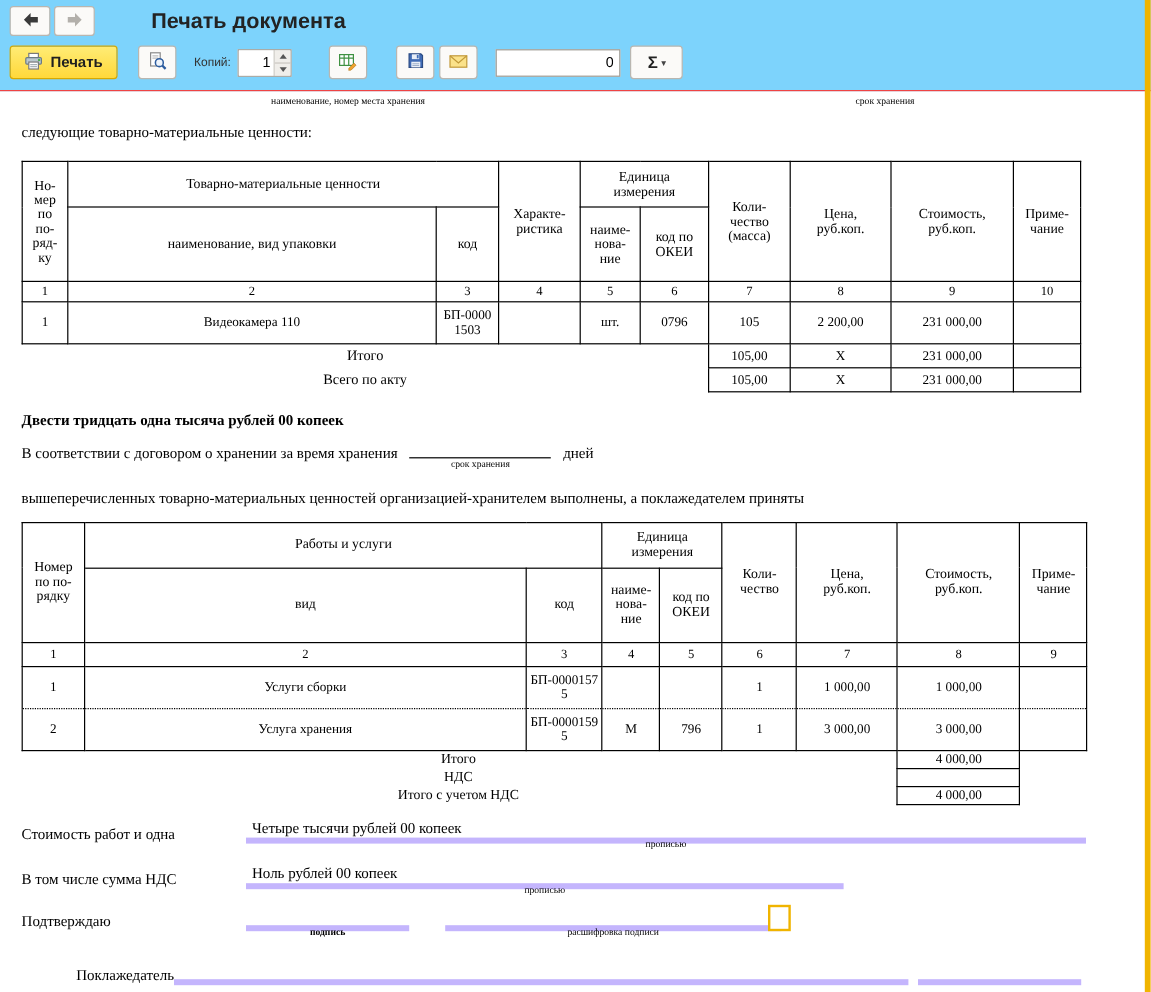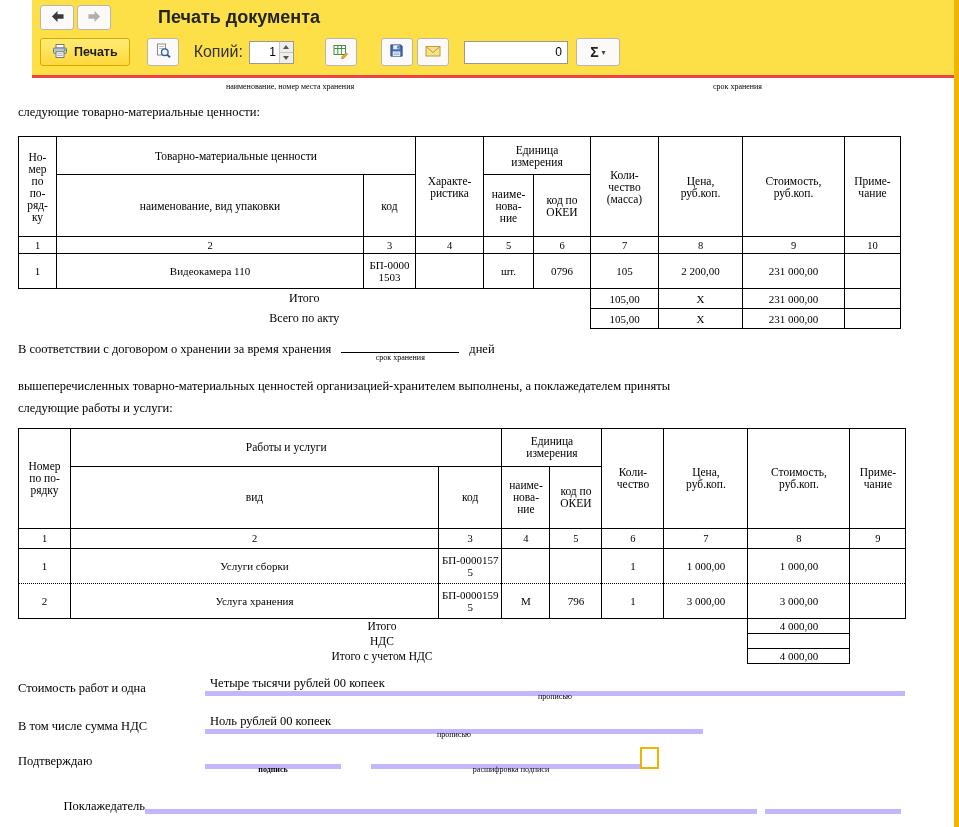--- a/index.html
+++ b/index.html
@@ -1,28 +1,28 @@
 <!DOCTYPE html>
 <html><head>
 <meta charset="utf-8">
 <style>
   * { box-sizing: border-box; }
   html, body { margin:0; padding:0; }
   body { width:959px; height:827px; overflow:hidden; background:#fff; font-family:"Liberation Sans", sans-serif; position:relative; }
 
   
-  .toolbar { background:#fde047; border-bottom:3px solid #ef4444; padding:5px 10px 9px 8px;margin-left:32px; }
+  .toolbar { background:#7dd3fc; border-bottom:1px solid #ef4444; padding:5px 10px 9px 8px; }
   .nav-row { display:flex; align-items:center; }
   .nav-btn { width:34px; height:25px; border:1px solid #b9b6b0; background:#fbfaf8; border-radius:3px; display:flex; align-items:center; justify-content:center; padding:0; cursor:pointer; }
   .nav-btn + .nav-btn { margin-left:3px; }
   .title { margin-left:47px; font-size:18px; font-weight:bold; color:#232323; }
   .actions-row { display:flex; align-items:center; margin-top:8px; }
   .print-btn { display:flex; align-items:center; gap:6px; height:28px; padding:0 11px; background:linear-gradient(#ffec75,#ffd83a); border:1px solid #d8a900; border-radius:3px; font-family:"Liberation Sans",sans-serif; font-size:12.5px; font-weight:bold; color:#1f1f1f; cursor:pointer; }
   .tool-btn { width:32px; height:28px; border:1px solid #b9b6b0; background:#fbfaf8; border-radius:3px; display:flex; align-items:center; justify-content:center; padding:0; cursor:pointer; }
-  .copies-label { font-size:16px; color:#333; margin-left:15px; }
+  .copies-label { font-size:10px; color:#333; margin-left:15px; }
   .spinner { display:flex; height:23px; border:1px solid #9c9992; background:#fff; margin-left:6px; }
   .spinner input { width:29px; border:none; outline:none; text-align:right; font-size:12px; padding:0 3px; font-family:"Liberation Sans",sans-serif; }
   .spin-col { width:14px; display:flex; flex-direction:column; border-left:1px solid #c8c5bf; }
   .spin-btn { flex:1; display:flex; align-items:center; justify-content:center; background:#f0eeea; cursor:pointer; }
   .spin-btn + .spin-btn { border-top:1px solid #c8c5bf; }
   .tri-up { width:0; height:0; border-left:3px solid transparent; border-right:3px solid transparent; border-bottom:4px solid #555; }
   .tri-dn { width:0; height:0; border-left:3px solid transparent; border-right:3px solid transparent; border-top:4px solid #555; }
   .num-field { width:104px; height:23px; border:1px solid #9c9992; text-align:right; font-size:12px; padding:0 5px; margin-left:15px; font-family:"Liberation Sans",sans-serif; }
   .sigma-btn { width:44px; height:28px; border:1px solid #b9b6b0; background:#fbfaf8; border-radius:3px; display:flex; align-items:center; justify-content:center; gap:3px; cursor:pointer; }
   .sigma-glyph { font-size:14px; font-weight:bold; color:#222; }
@@ -268,31 +268,31 @@
         <tr class="trow">
           <td colspan="6" class="r lblcell">Всего по акту</td>
           <td class="b r">105,00</td>
           <td class="b">X</td>
           <td class="b r">231 000,00</td>
           <td class="b"></td>
         </tr>
       </tbody>
     </table>
 
+    <div class="bold-line">Двести тридцать одна тысяча рублей 00 копеек</div>
 
     <div class="agree-row">
       <span>В соответствии с договором о хранении за время хранения</span>
       <span class="agree-line">
         <span class="ucap">срок хранения</span>
       </span>
       <span>дней</span>
     </div>
 
     <div class="para2 mt20">вышеперечисленных товарно-материальных ценностей организацией-хранителем выполнены, а поклажедателем приняты</div>
-    <div class="para2">следующие работы и услуги:</div>
 
     <table class="tbl t2">
       <colgroup>
         <col style="width:52px">
           <col style="width:368px">
           <col style="width:58px">
           <col style="width:48px">
           <col style="width:52px">
         <col style="width:62px">
           <col style="width:84px">

